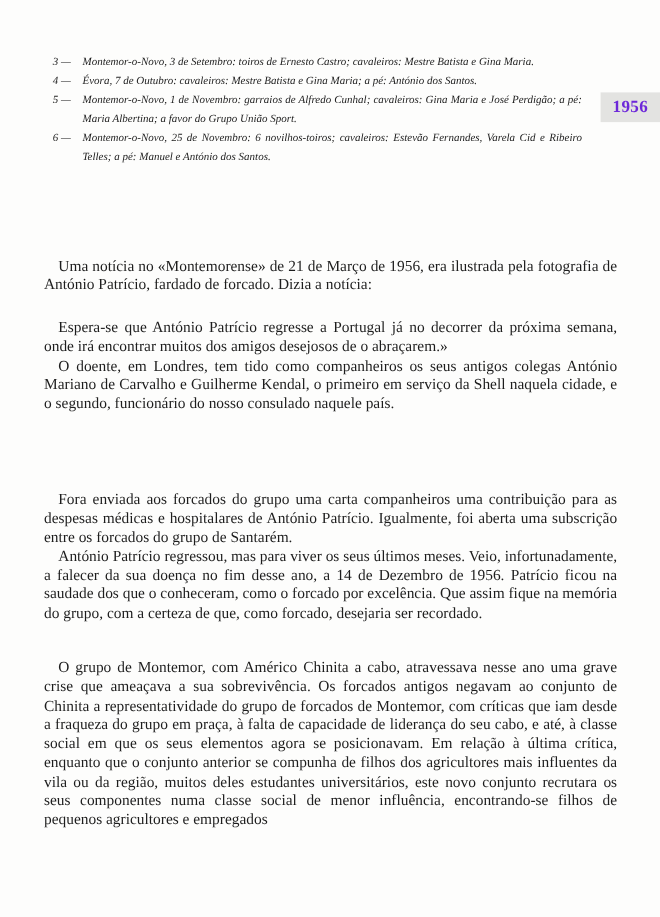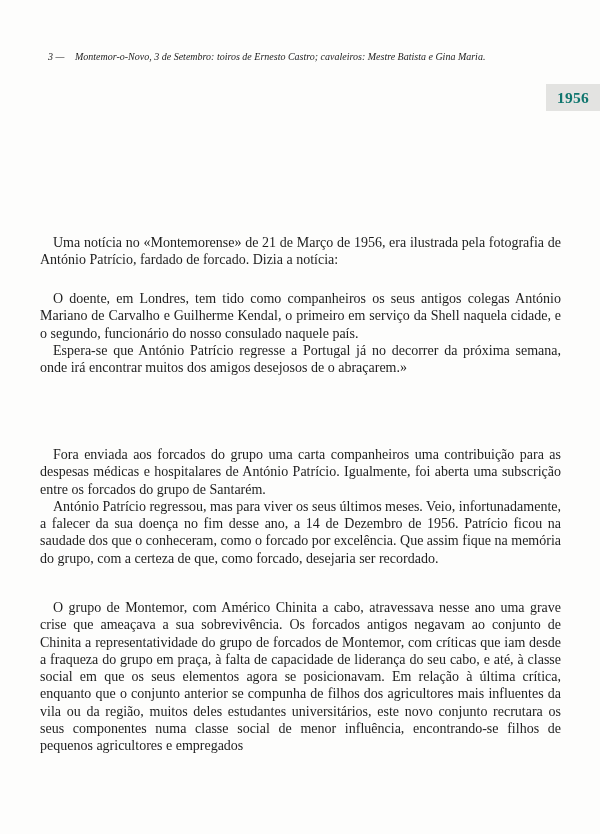--- a/index.html
+++ b/index.html
@@ -18,21 +18,21 @@
     left: 546px;
     top: 84px;
     width: 54px;
     height: 27px;
     background: #e3e3e1;
     font-weight: bold;
     font-size: 15.5px;
     line-height: 27px;
     text-align: center;
     letter-spacing: 0.3px;
-    color: #0f766e;
+    color: #6d28d9;
   }
   .event-list {
     position: absolute;
     left: 48px;
     top: 48px;
     width: 481px;
     font-style: italic;
     font-size: 10px;
     line-height: 17.3px;
   }
@@ -72,29 +72,32 @@
 </style>
 </head>
 <body>
 
 <div class="page">
 
   <div class="year-tab">1956</div>
 
   <div class="event-list">
     <p class="event-item"><span class="num">3 —</span><span>Montemor-o-Novo, 3 de Setembro: toiros de Ernesto Castro; cavaleiros: Mestre Batista e Gina Maria.</span></p>
+    <p class="event-item"><span class="num">4 —</span><span>Évora, 7 de Outubro: cavaleiros: Mestre Batista e Gina Maria; a pé: António dos Santos.</span></p>
+    <p class="event-item"><span class="num">5 —</span><span>Montemor-o-Novo, 1 de Novembro: garraios de Alfredo Cunhal; cavaleiros: Gina Maria e José Perdigão; a pé: Maria Albertina; a favor do Grupo União Sport.</span></p>
+    <p class="event-item"><span class="num">6 —</span><span>Montemor-o-Novo, 25 de Novembro: 6 novilhos-toiros; cavaleiros: Estevão Fernandes, Varela Cid e Ribeiro Telles; a pé: Manuel e António dos Santos.</span></p>
   </div>
 
   <div class="body-block" id="block-intro">
     <p>Uma notícia no «Montemorense» de 21 de Março de 1956, era ilustrada pela fotografia de António Patrício, fardado de forcado. Dizia a notícia:</p>
   </div>
 
   <div class="body-block" id="block-quote">
+    <p>Espera-se que António Patrício regresse a Portugal já no decorrer da próxima semana, onde irá encontrar muitos dos amigos desejosos de o abraçarem.»</p>
     <p>O doente, em Londres, tem tido como companheiros os seus antigos colegas António Mariano de Carvalho e Guilherme Kendal, o primeiro em serviço da Shell naquela cidade, e o segundo, funcionário do nosso consulado naquele país.</p>
-    <p>Espera-se que António Patrício regresse a Portugal já no decorrer da próxima semana, onde irá encontrar muitos dos amigos desejosos de o abraçarem.»</p>
   </div>
 
   <div class="body-block" id="block-middle">
     <p>Fora enviada aos forcados do grupo uma carta companheiros uma contribuição para as despesas médicas e hospitalares de António Patrício. Igualmente, foi aberta uma subscrição entre os forcados do grupo de Santarém.</p>
     <p>António Patrício regressou, mas para viver os seus últimos meses. Veio, infortunadamente, a falecer da sua doença no fim desse ano, a 14 de Dezembro de 1956. Patrício ficou na saudade dos que o conheceram, como o forcado por excelência. Que assim fique na memória do grupo, com a certeza de que, como forcado, desejaria ser recordado.</p>
   </div>
 
   <div class="body-block" id="block-final">
     <p>O grupo de Montemor, com Américo Chinita a cabo, atravessava nesse ano uma grave crise que ameaçava a sua sobrevivência. Os forcados antigos negavam ao conjunto de Chinita a representatividade do grupo de forcados de Montemor, com críticas que iam desde a fraqueza do grupo em praça, à falta de capacidade de liderança do seu cabo, e até, à classe social em que os seus elementos agora se posicionavam. Em relação à última crítica, enquanto que o conjunto anterior se compunha de filhos dos agricultores mais influentes da vila ou da região, muitos deles estudantes universitários, este novo conjunto recrutara os seus componentes numa classe social de menor influência, encontrando-se filhos de pequenos agricultores e empregados</p>
   </div>

